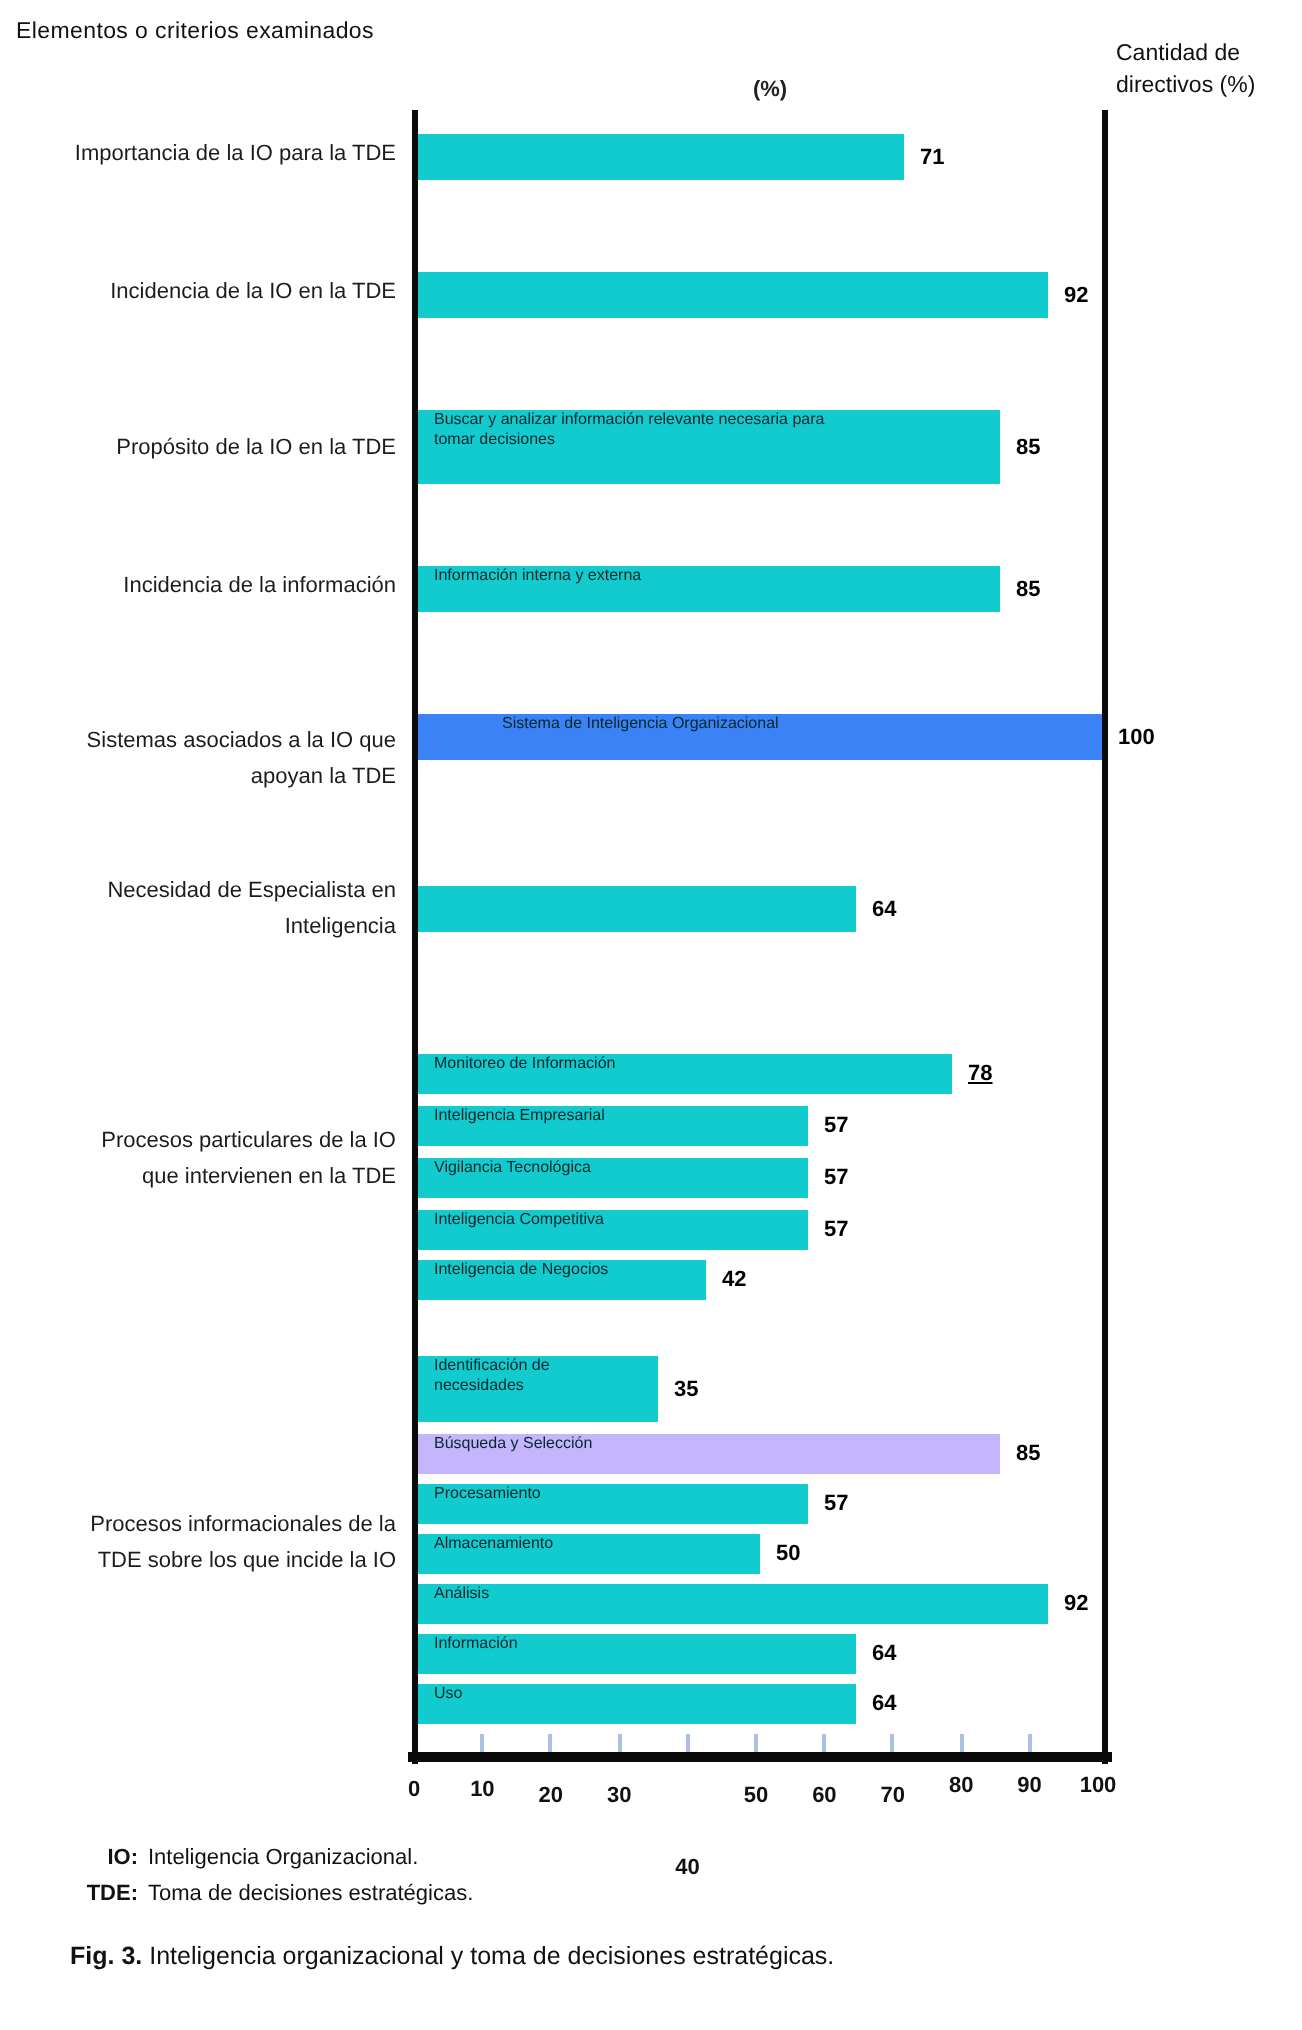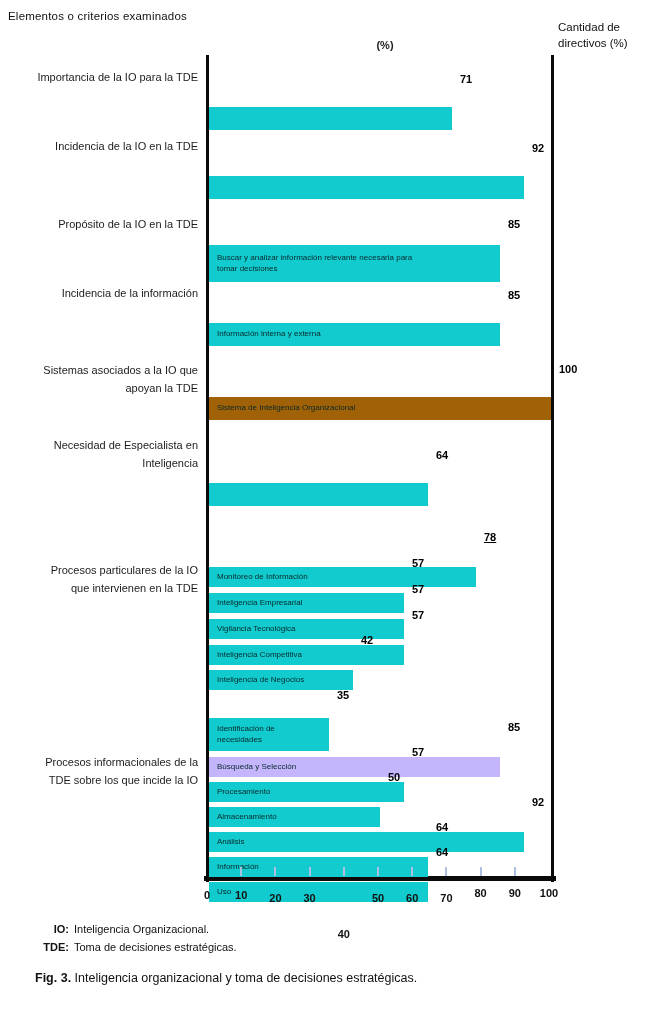--- a/index.html
+++ b/index.html
@@ -8,22 +8,22 @@
   .hdr-left{position:absolute;left:8px;top:10px;font-size:11.5px;font-weight:500;
             letter-spacing:.2px;color:#111;}
   .hdr-unit{position:absolute;left:385px;top:39px;transform:translateX(-50%);
             font-size:11px;font-weight:600;color:#222;}
   .hdr-right{position:absolute;left:558px;top:19px;font-size:11.5px;font-weight:500;
              line-height:1.4;white-space:pre-line;color:#111;}
   .axis-v{position:absolute;top:55px;width:3px;height:827px;background:#0a0a0a;}
   .axis-left{left:206px;}
   .axis-right{left:551px;}
   .axis-bottom{position:absolute;left:204px;top:876px;width:352px;height:5px;background:#0a0a0a;}
-  .bar{position:absolute;background:#12cbce;display:flex;align-items:center;
-       box-sizing:border-box;margin-top:40px;}
+  .bar{position:absolute;background:#12cbce;display:flex;align-items:flex-start;
+       box-sizing:border-box;}
   .bar-text{padding-left:8px;font-size:8px;line-height:1.3;color:#06282a;
             white-space:pre-line;}
   .val{position:absolute;transform:translateY(-50%);font-size:11px;font-weight:700;color:#000;}
   .cat{position:absolute;left:2px;width:196px;text-align:right;transform:translateY(-50%);
        font-size:11px;line-height:1.6;color:#1c1c1c;white-space:pre-line;}
   .tick{position:absolute;width:2px;height:9px;background:#aebfe4;top:867px;}
   .num{position:absolute;top:889px;transform:translateX(-50%);font-size:11px;
        font-weight:700;color:#111;}
   .footnotes{position:absolute;left:35px;top:921px;font-size:11px;color:#111;}
   .fn-row{display:flex;line-height:1.6;}
@@ -55,21 +55,21 @@
       <div class="val" style="left: 532px; top: 147.5px;">92</div>
       <div class="bar" style="left: 209px; top: 205px; width: 291px; height: 37px; background: rgb(18, 203, 206);">
         <span class="bar-text">Buscar y analizar información relevante necesaria para
 tomar decisiones</span>
       </div>
       <div class="val" style="left: 508px; top: 223.5px;">85</div>
       <div class="bar" style="left: 209px; top: 283px; width: 291px; height: 23px; background: rgb(18, 203, 206);">
         <span class="bar-text">Información interna y externa</span>
       </div>
       <div class="val" style="left: 508px; top: 294.5px;">85</div>
-      <div class="bar" style="left: 209px; top: 357px; width: 342px; height: 23px; background: #a16207;">
+      <div class="bar" style="left: 209px; top: 357px; width: 342px; height: 23px; background: #3b82f6; padding-left: 34px;">
         <span class="bar-text">Sistema de Inteligencia Organizacional</span>
       </div>
       <div class="val" style="left: 559px; top: 368.5px;">100</div>
       <div class="bar" style="left: 209px; top: 443px; width: 219px; height: 23px; background: rgb(18, 203, 206);"></div>
       <div class="val" style="left: 436px; top: 454.5px;">64</div>
       <div class="bar" style="left: 209px; top: 527px; width: 267px; height: 20px; background: rgb(18, 203, 206);">
         <span class="bar-text">Monitoreo de Información</span>
       </div>
       <div class="val" style="left: 484px; top: 537px; text-decoration: underline;">78</div>
       <div class="bar" style="left: 209px; top: 553px; width: 195px; height: 20px; background: rgb(18, 203, 206);">

